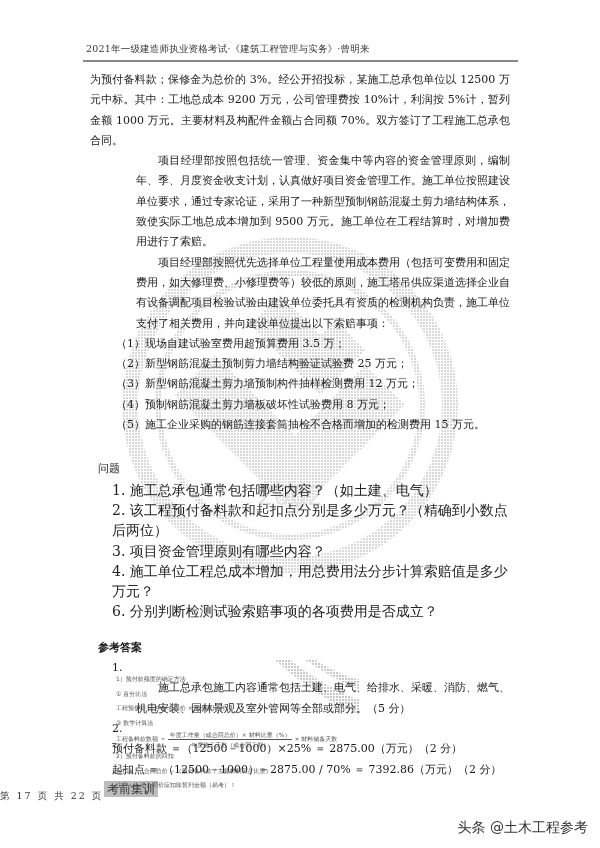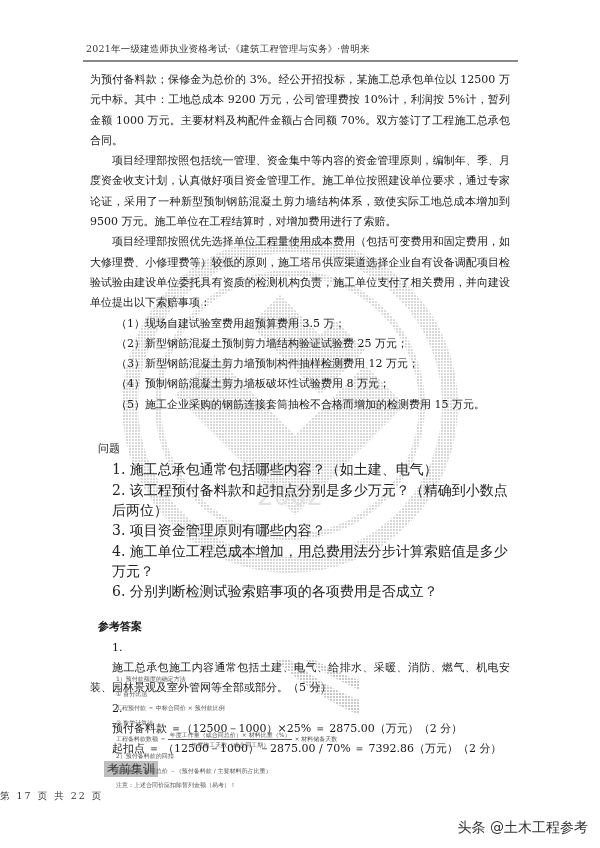--- a/index.html
+++ b/index.html
@@ -9,21 +9,21 @@
     }
     .page-header {
       position: absolute; left: 86px; top: 43px; width: 430px;
       font-size: 9.5px; color: #333; letter-spacing: 0.2px;
     }
     .header-rule {
       position: absolute; left: 83px; top: 60px; width: 435px; height: 2px; background: #888;
     }
     .content { position: absolute; left: 90px; top: 70px; width: 420px; font-size: 11px; line-height: 20.3px; }
     .p { margin: 0; text-align: justify; }
-    .indent { text-indent: 22px; }
+    .indent { text-indent: 22px; margin-left: 46px; }
     .claim { padding-left: 26px; margin: 0; }
     .section-title { margin: 0; font-family: "DejaVu Sans", sans-serif; font-size: 11px; padding-left: 8px; }
     .q { padding-left: 22px; margin: 0; font-size: 14px; color: #222; }
     .ans { padding-left: 22px; margin: 0; }
     .tip-label {
       display: inline-block; background: #bdbdbd; color: #333; padding: 0 3px;
       font-family: "DejaVu Sans", sans-serif; font-size: 12px; line-height: 16px;
     }
     .tip-box {
       position: absolute; left: 116px; top: 672px; width: 160px; height: 104px;

